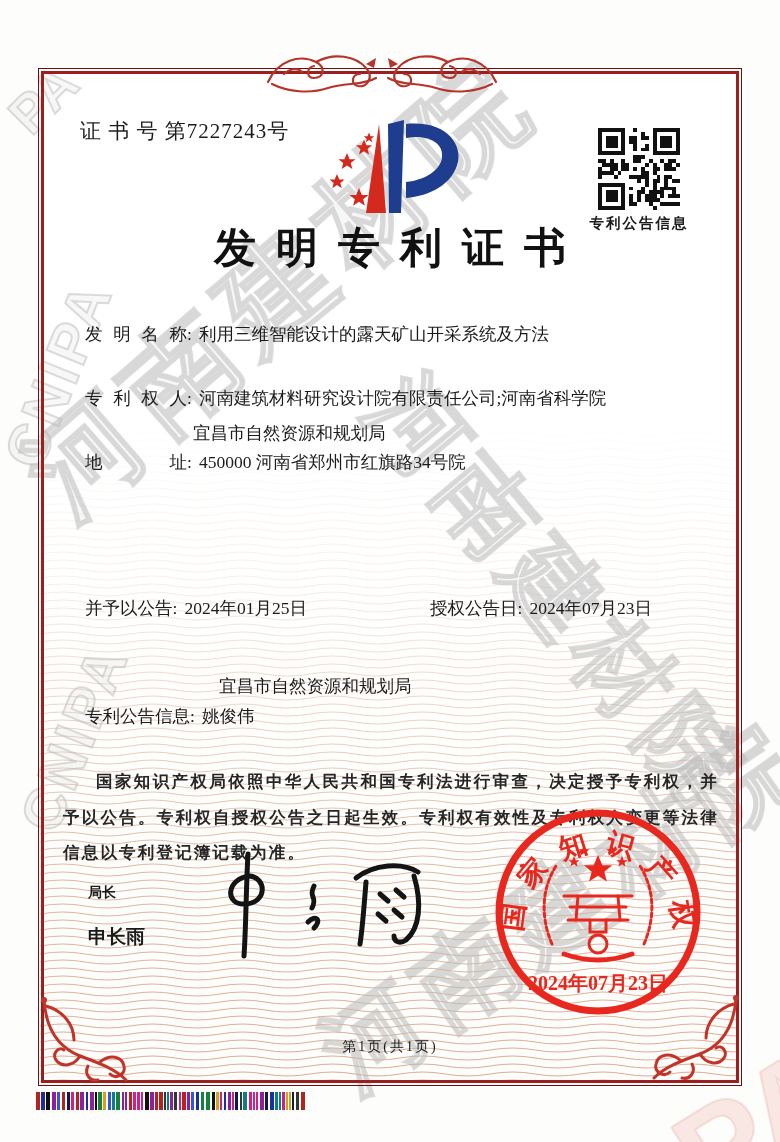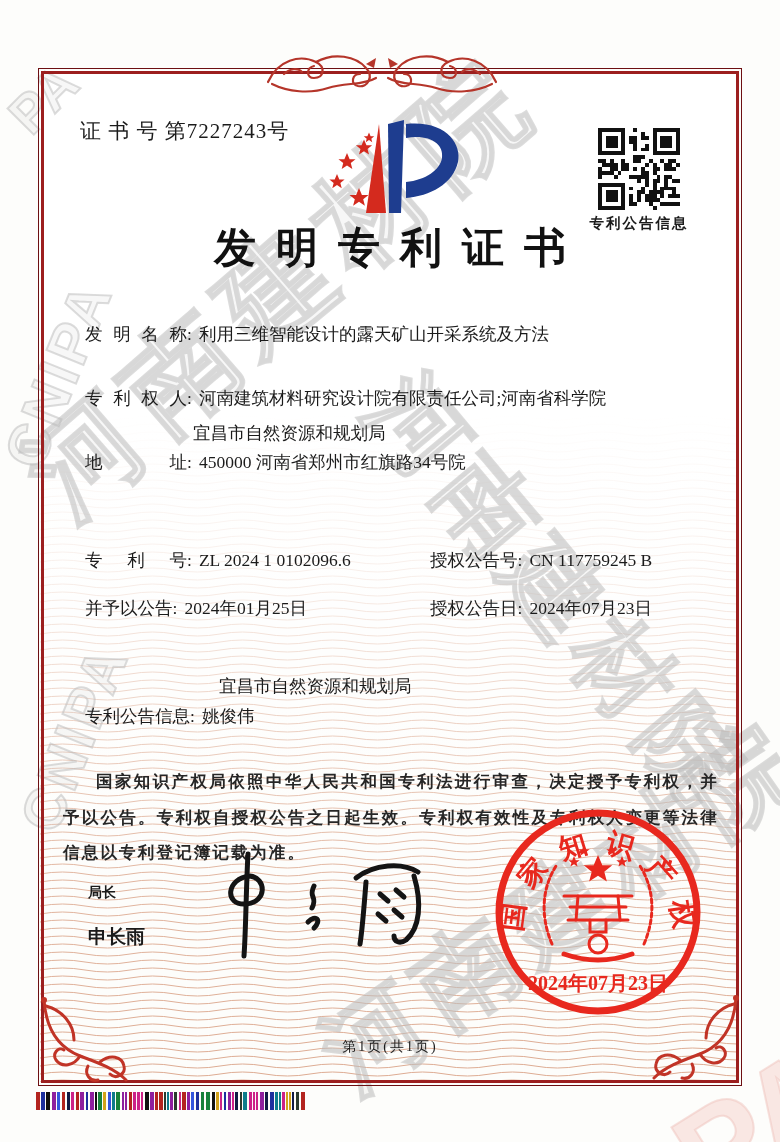--- a/index.html
+++ b/index.html
@@ -299,26 +299,20 @@
   <div class="row r2">
     <span class="jl">专利权人</span><span class="colon">:</span><span>河南建筑材料研究设计院有限责任公司;河南省科学院</span>
   </div>
   <div class="row r2b">宜昌市自然资源和规划局</div>
 
   <div class="row r3">
     <span class="jl">地址</span><span class="colon">:</span><span>450000 河南省郑州市红旗路34号院</span>
   </div>
 
 
-  <div class="row r5">
-    <span class="jl">专利号</span><span class="colon">:</span><span>ZL 2024 1 0102096.6</span>
-    <span class="col2">
-      <span>授权公告号</span><span class="colon">:</span><span>CN 117759245 B</span>
-    </span>
-  </div>
 
   <div class="row r6">
     <span>并予以公告</span><span class="colon">:</span><span>2024年01月25日</span>
     <span class="col2">
       <span>授权公告日</span><span class="colon">:</span><span>2024年07月23日</span>
     </span>
   </div>
 
   <div class="row r7b">宜昌市自然资源和规划局</div>
 

